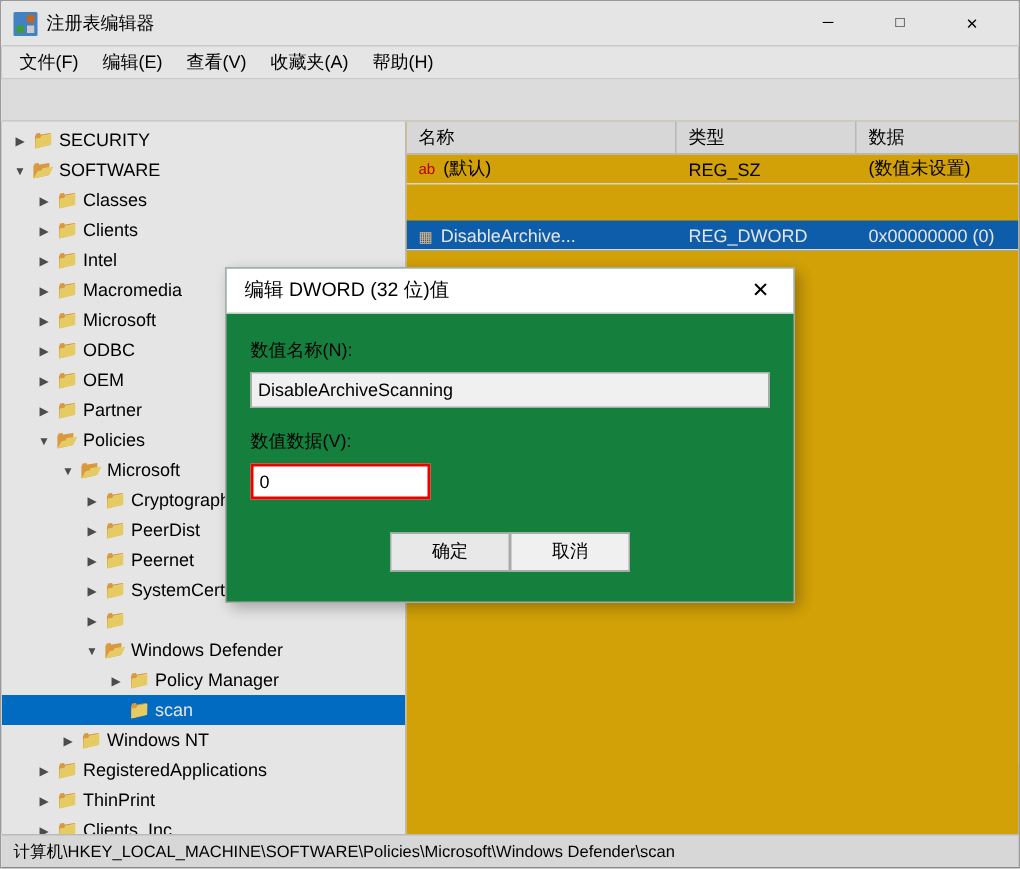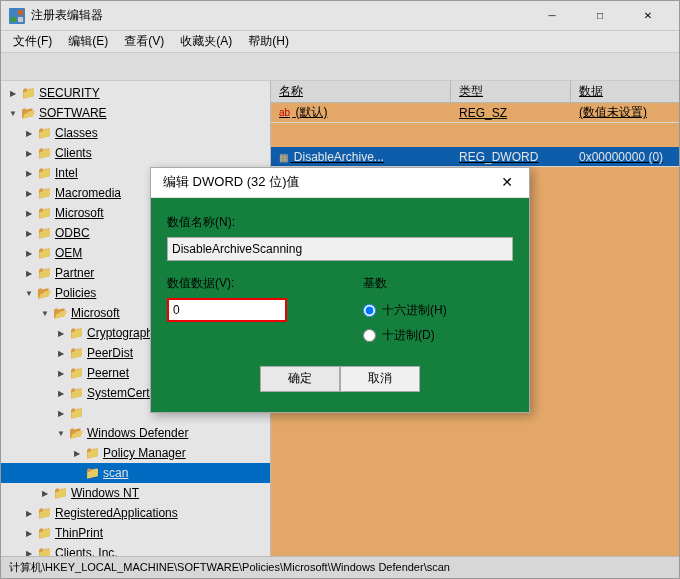--- a/index.html
+++ b/index.html
@@ -141,29 +141,27 @@
       height: 16px;
       margin-right: 2px;
       flex-shrink: 0;
       display: inline-flex;
       align-items: center;
       justify-content: center;
     }
     .tree-label {
       font-size: 12px;
       flex: 1;
-      text-decoration: underline;
     }
 
     
     .list-pane {
       flex: 1;
       overflow-y: auto;
-      background: #fdba74;
-      text-decoration: underline;
+      background: #eab308;
     }
 
     .list-header {
       display: flex;
       height: 22px;
       background: #f0f0f0;
       border-bottom: 1px solid #ccc;
       position: sticky;
       top: 0;
     }
@@ -613,33 +611,20 @@
         <input class="dialog-text-input" type="text" readonly="" value="DisableArchiveScanning" style="">
 
         
         <div class="dialog-row">
           <div class="dialog-left">
             <div class="dialog-field-label">数值数据(V):</div>
             <div class="value-input-wrapper">
               <input class="value-input" type="text" value="0" style="">
             </div>
           </div>
-          <div class="dialog-right">
-            <div class="dialog-field-label">基数</div>
-            <div class="radio-group">
-              <label class="radio-label">
-                <input type="radio" name="base" value="hex" checked="" style="">
-                <span>十六进制(H)</span>
-              </label>
-              <label class="radio-label">
-                <input type="radio" name="base" value="dec" style="">
-                <span>十进制(D)</span>
-              </label>
-            </div>
-          </div>
         </div>
 
         
         <div class="dialog-buttons">
           <button class="dialog-btn primary">确定</button>
           <button class="dialog-btn">取消</button>
         </div>
       </div>
     </div>
   </div>

